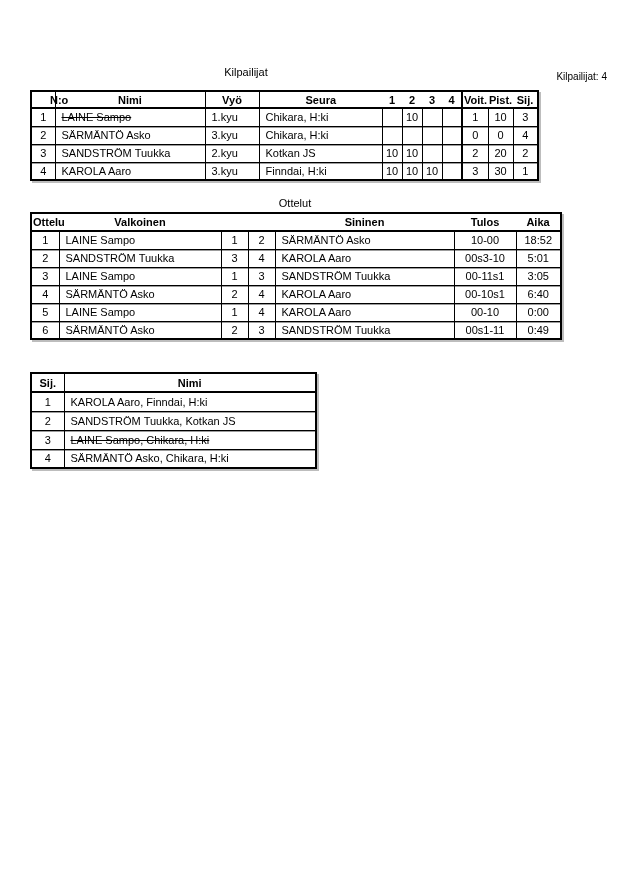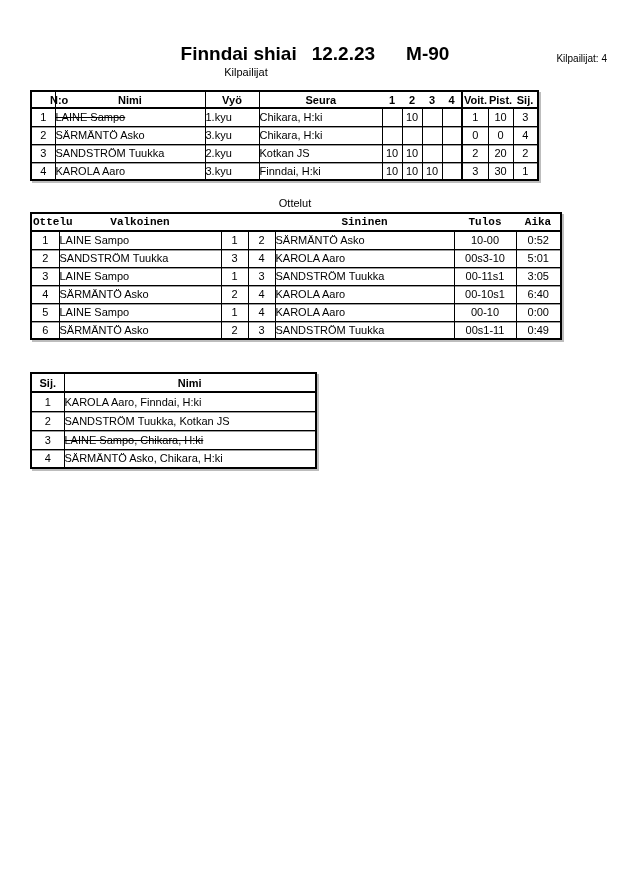--- a/index.html
+++ b/index.html
@@ -40,21 +40,21 @@
     font-weight: normal;
     line-height: 13px;
     text-align: center;
   }
   .kilpailijat-title { top: 66px; left: 30px; width: 432px; }
   .ottelut-title    { top: 197px; left: 30px; width: 530px; }
   .tulokset-title   { top: 351px; left: 30px; width: 285px; }
 
   .competitor-count {
     position: absolute;
-    top: 53px;
+    top: 71px;
     left: 430px;
     width: 177px;
     text-align: right;
     font-size: 10px;
     line-height: 12px;
   }
 
   
   table {
     position: absolute;
@@ -67,21 +67,21 @@
   }
   th, td {
     padding: 0;
     vertical-align: middle;
     text-align: center;
     white-space: nowrap;
     overflow: hidden;
     font-size: 11px;
   }
   th { font-weight: bold; border-bottom: 2px solid #000; overflow: visible; }
-  td.left, th.left { text-align: left; }
+  td.left, th.left { text-align: left; padding-left: 6px; }
   tbody tr + tr td {
     border-top: 1px solid #000;
     box-shadow: inset 0 1px 0 #9c9c9c; 
   }
   .struck { text-decoration: line-through; }
 
   
   #t1 { top: 90px; left: 30px; width: 507px; }
   #t1 thead tr { height: 17px; }
   #t1 tbody tr { height: 18px; }
@@ -89,44 +89,37 @@
   #t1 thead th.hbt { border-right: 2px solid #000; }
   #t1 thead th:first-child { text-align: right; padding-left: 18px; }
   #t1 tbody td { border-right: 1px solid #000; }
   #t1 tbody td:nth-child(8) { border-right: 2px solid #000; }
   #t1 tbody td:last-child { border-right: none; }
 
   
   #t2 { top: 212px; left: 30px; width: 530px; }
   #t2 thead tr { height: 18px; }
   #t2 tbody tr { height: 18px; }
-  #t2 thead th { border-right: none; font-family: Liberation Mono, monospace; }
+  #t2 thead th { border-right: none; }
   #t2 thead th:first-child { text-align: left; padding-left: 1px; }
   #t2 tbody td { border-right: 1px solid #000; }
   #t2 tbody td:last-child { border-right: none; }
 
   
   #t3 { top: 372px; left: 30px; width: 285px; }
   #t3 thead tr { height: 19px; }
   #t3 tbody tr { height: 19px; }
   #t3 thead th:first-child { border-right: 1px solid #000; }
   #t3 tbody td:first-child { border-right: 1px solid #000; }
 </style>
 </head>
 <body>
 
 <div class="page">
 
-  <div class="main-title">
-    <span>Finndai shiai</span>
-    <span class="gap-sm"></span>
-    <span>12.2.23</span>
-    <span class="gap-lg"></span>
-    <span>M-90</span>
-  </div>
 
   <div class="section-title kilpailijat-title">Kilpailijat</div>
   <div class="competitor-count">Kilpailijat: 4</div>
 
   <table id="t1">
     <colgroup>
       <col style="width:24px">
         <col style="width:150px">
         <col style="width:54px">
         <col style="width:123px">
@@ -232,21 +225,21 @@
       </tr>
     </thead>
     <tbody>
       <tr>
         <td>1</td>
         <td class="left">LAINE Sampo</td>
         <td>1</td>
         <td>2</td>
         <td class="left">SÄRMÄNTÖ Asko</td>
         <td>10-00</td>
-        <td>0:52</td>
+        <td>18:52</td>
       </tr>
       <tr>
         <td>2</td>
         <td class="left">SANDSTRÖM Tuukka</td>
         <td>3</td>
         <td>4</td>
         <td class="left">KAROLA Aaro</td>
         <td>00s3-10</td>
         <td>5:01</td>
       </tr>

